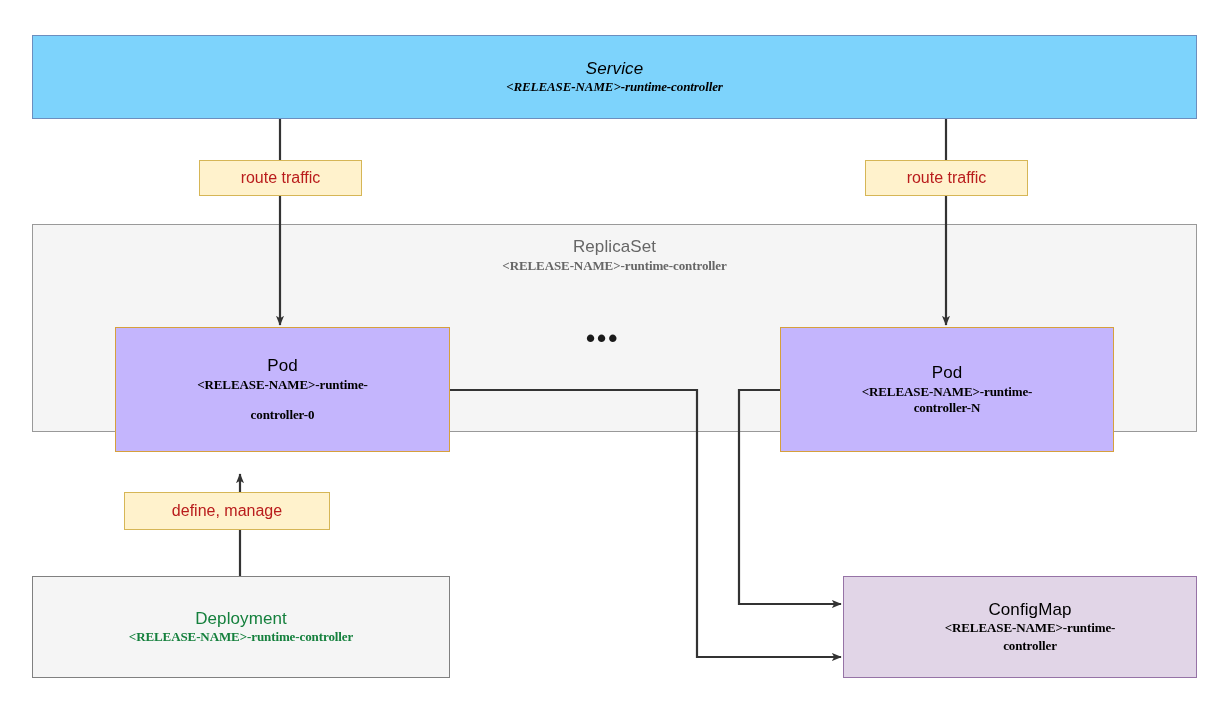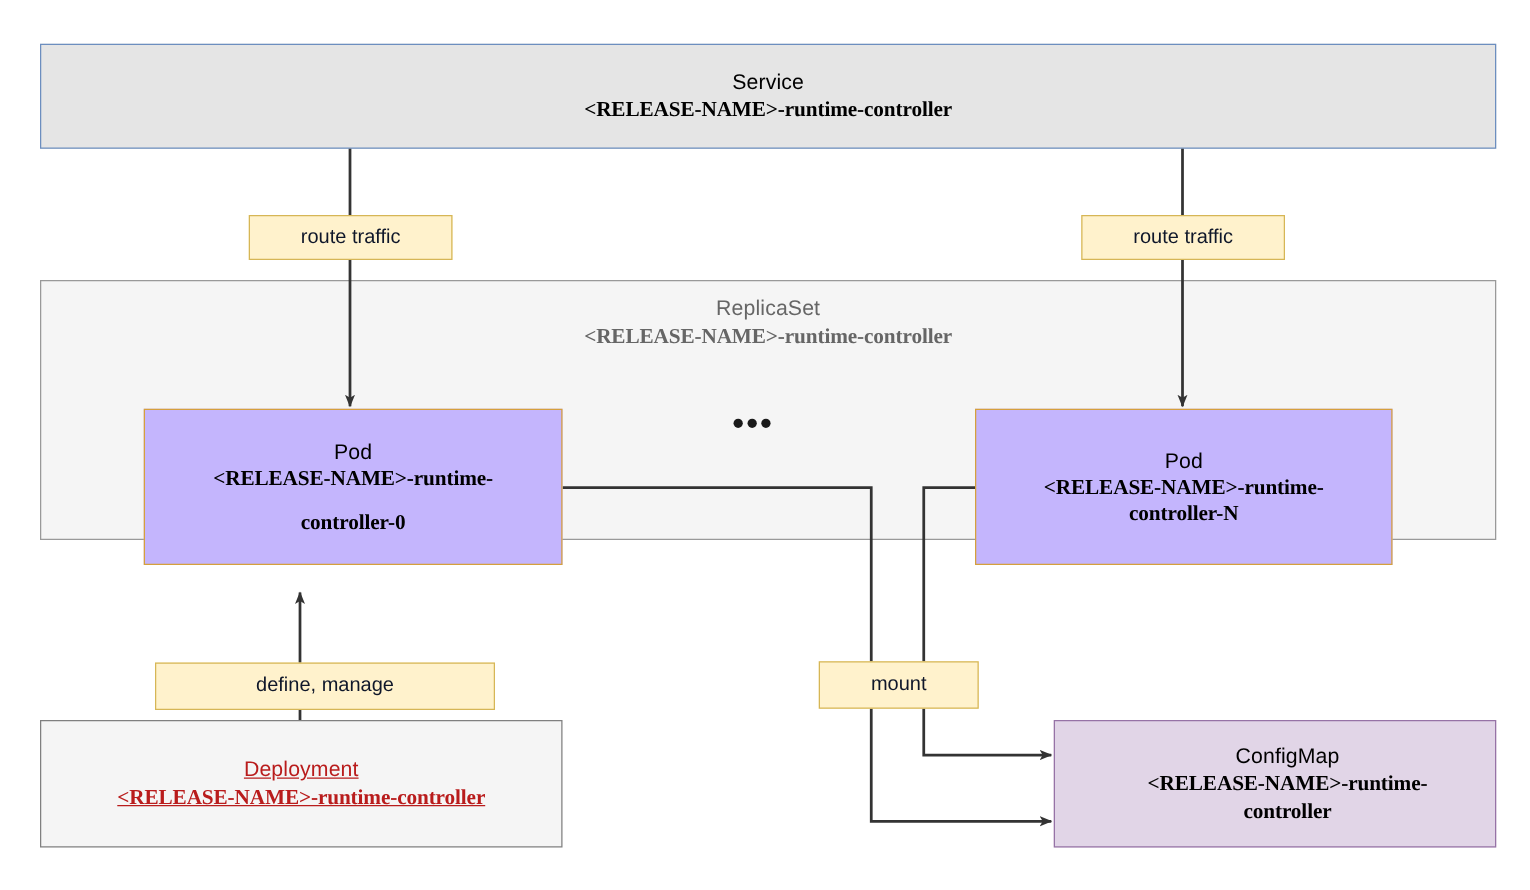--- a/index.html
+++ b/index.html
@@ -6,42 +6,42 @@
   body{width:1224px;height:712px;overflow:hidden;
        font-family:"Liberation Sans",sans-serif;}
   #stage{position:relative;width:1224px;height:712px;background:#ffffff;}
 
   
   .node{position:absolute;box-sizing:border-box;display:flex;
         flex-direction:column;align-items:center;justify-content:center;
         text-align:center;line-height:1.15;}
   .node .title{font-family:"Liberation Sans",sans-serif;font-size:17px;
                font-weight:400;letter-spacing:.1px;}
-  .node .sub{font-family:"Liberation Serif",serif;font-size:17px;
+  .node .sub{font-family:"Liberation Serif",serif;font-size:13px;
              font-weight:700;letter-spacing:-.1px;margin-top:2px;}
 
   
-  .svc{background:#e5e5e5;border:1.6px solid #6c8ebf;color:#000;}
+  .svc{background:#7dd3fc;border:1.6px solid #6c8ebf;color:#000;font-style:italic;}
   .rs{background:#f5f5f5;border:1.6px solid #999999;color:#666666;}
   .rs .title{font-size:17px;}
   .pod{background:#c4b5fd;border:1.8px solid #d6a03c;color:#000;}
-  .dep{background:#f5f5f5;border:1.6px solid #808080;color:#b91c1c;text-decoration:underline;}
+  .dep{background:#f5f5f5;border:1.6px solid #808080;color:#15803d;}
   .cfg{background:#e1d5e7;border:1.6px solid #9673a6;color:#000;padding-left:20px;}
 
   
   .grouphdr{position:absolute;left:0;right:0;top:12px;display:flex;
             flex-direction:column;align-items:center;justify-content:center;
             text-align:center;line-height:1.15;}
 
   
   .elabel{position:absolute;box-sizing:border-box;background:#fff2cc;
-          border:1.3px solid #d6b656;color:#0f172a;
+          border:1.3px solid #d6b656;color:#b91c1c;
           font-family:"Liberation Sans",sans-serif;font-size:16px;
           display:flex;align-items:center;justify-content:center;
-          white-space:nowrap;z-index:6;margin-top:12px;}
+          white-space:nowrap;z-index:6;}
 
   
   .ellipsis{position:absolute;font-family:"Liberation Sans",sans-serif;
             font-size:26px;font-weight:700;color:#1a1a1a;letter-spacing:2px;
             line-height:1;z-index:4;}
 
   svg.wires{position:absolute;left:0;top:0;width:1224px;height:712px;
             overflow:visible;z-index:3;pointer-events:none;}
 </style>
 </head>
@@ -101,17 +101,16 @@
   <div class="node cfg" style="left:843px;top:576px;width:354px;height:102px;z-index:5;">
     <span class="title">ConfigMap</span>
     <span class="sub">&lt;RELEASE-NAME&gt;-runtime-</span>
     <span class="sub" style="margin-top:3px;">controller</span>
   </div>
 
   <div class="elabel" style="left:199px;top:160px;width:163px;height:36px;">route traffic</div>
 
   <div class="elabel" style="left:865px;top:160px;width:163px;height:36px;">route traffic</div>
 
-  <div class="elabel" style="left:124px;top:518px;width:272px;height:38px;">define, manage</div>
+  <div class="elabel" style="left:124px;top:492px;width:206px;height:38px;">define, manage</div>
 
-  <div class="elabel" style="left:655px;top:517px;width:128px;height:38px;">mount</div>
 
 </div>
 
 </body></html>

